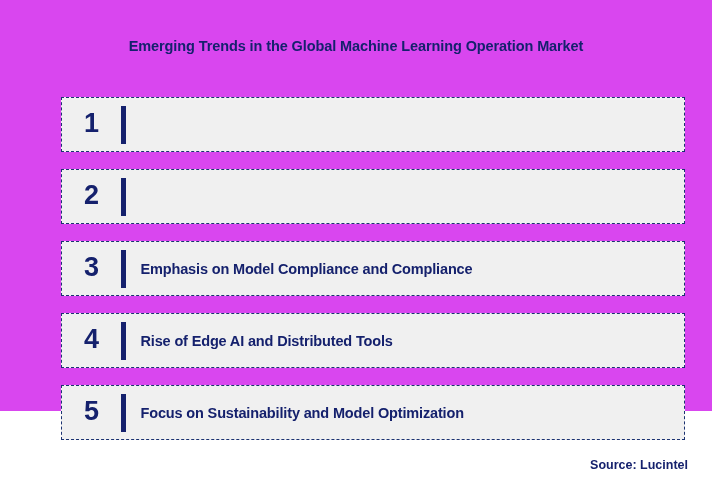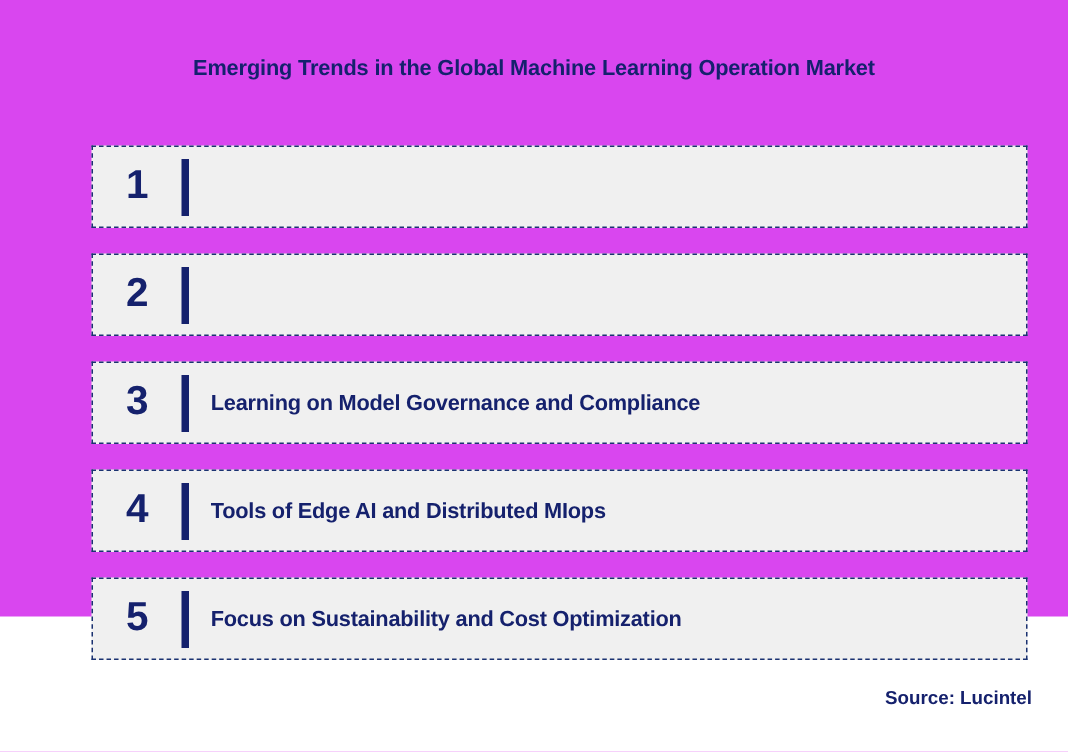--- a/index.html
+++ b/index.html
@@ -108,32 +108,32 @@
     </div>
 
     <div class="trend-row">
       <div class="trend-number">2</div>
       <div class="trend-divider"></div>
     </div>
 
     <div class="trend-row">
       <div class="trend-number">3</div>
       <div class="trend-divider"></div>
-      <div class="trend-label">Learning on Model Governance and Compliance</div>
+      <div class="trend-label">Emphasis on Model Compliance and Compliance</div>
     </div>
 
     <div class="trend-row">
       <div class="trend-number">4</div>
       <div class="trend-divider"></div>
-      <div class="trend-label">Tools of Edge AI and Distributed MIops</div>
+      <div class="trend-label">Rise of Edge AI and Distributed Tools</div>
     </div>
 
     <div class="trend-row">
       <div class="trend-number">5</div>
       <div class="trend-divider"></div>
-      <div class="trend-label">Focus on Sustainability and Cost Optimization</div>
+      <div class="trend-label">Focus on Sustainability and Model Optimization</div>
     </div>
 
   </div>
 
   <div class="source-note">Source: Lucintel</div>
 
 </div>
 
 </body></html>

